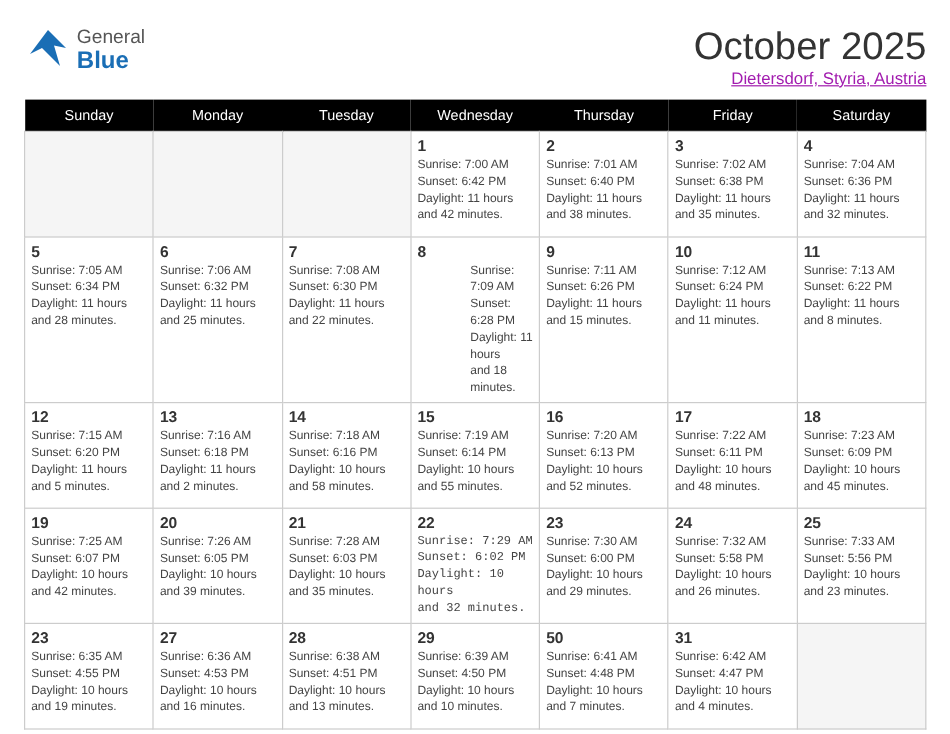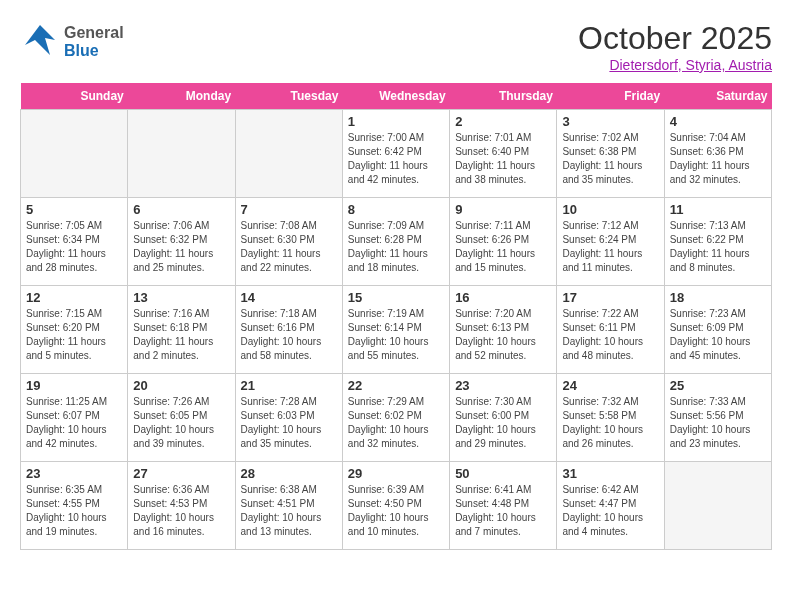--- a/index.html
+++ b/index.html
@@ -28,26 +28,26 @@
       font-size: 14px;
       color: #a21caf;
       text-decoration: underline;
     }
     .calendar {
       width: 100%;
       border-collapse: collapse;
       table-layout: fixed;
     }
     .calendar th {
-      background-color: #ec4899;
+      background-color: #000000;
       color: #fff;
       padding: 6px 4px;
       font-size: 12px;
-      font-weight: bold;
-      text-align: right;
+      font-weight: normal;
+      text-align: center;
     }
     .calendar td {
       border: 1px solid #ccc;
       vertical-align: top;
       padding: 4px 5px;
       font-size: 10.5px;
       color: #333;
       height: 88px;
       background: #fff;
     }
@@ -70,25 +70,25 @@
       align-items: center;
       gap: 4px;
     }
     .logo-name {
       display: flex;
       flex-direction: column;
       line-height: 1.1;
     }
     .logo-general {
       font-size: 16px;
-      font-weight: bold;
+      font-weight: normal;
       color: #555;
     }
     .logo-blue {
-      font-size: 16px;
+      font-size: 20px;
       font-weight: bold;
       color: #1a6eb5;
     }
   </style>
 </head>
 <body>
 
 <div class="header">
   <div class="logo-wrapper">
     <div>
@@ -170,21 +170,21 @@
         </td>
         <td>
           <div class="day-number">7</div>
           <div class="day-info" style="white-space: pre-line;">Sunrise: 7:08 AM
 Sunset: 6:30 PM
 Daylight: 11 hours
 and 22 minutes.</div>
         </td>
         <td>
           <div class="day-number">8</div>
-          <div class="day-info" style="white-space: pre-line;">Sunrise: 7:09 AM
+          <div class="day-info" style="white-space: pre-line; margin-left: 44px;">Sunrise: 7:09 AM
 Sunset: 6:28 PM
 Daylight: 11 hours
 and 18 minutes.</div>
         </td>
         <td>
           <div class="day-number">9</div>
           <div class="day-info" style="white-space: pre-line;">Sunrise: 7:11 AM
 Sunset: 6:26 PM
 Daylight: 11 hours
 and 15 minutes.</div>
@@ -251,42 +251,42 @@
           <div class="day-number">18</div>
           <div class="day-info" style="white-space: pre-line;">Sunrise: 7:23 AM
 Sunset: 6:09 PM
 Daylight: 10 hours
 and 45 minutes.</div>
         </td>
       </tr>
       <tr>
         <td>
           <div class="day-number">19</div>
-          <div class="day-info" style="white-space: pre-line;">Sunrise: 11:25 AM
+          <div class="day-info" style="white-space: pre-line;">Sunrise: 7:25 AM
 Sunset: 6:07 PM
 Daylight: 10 hours
 and 42 minutes.</div>
         </td>
         <td>
           <div class="day-number">20</div>
           <div class="day-info" style="white-space: pre-line;">Sunrise: 7:26 AM
 Sunset: 6:05 PM
 Daylight: 10 hours
 and 39 minutes.</div>
         </td>
         <td>
           <div class="day-number">21</div>
           <div class="day-info" style="white-space: pre-line;">Sunrise: 7:28 AM
 Sunset: 6:03 PM
 Daylight: 10 hours
 and 35 minutes.</div>
         </td>
         <td>
           <div class="day-number">22</div>
-          <div class="day-info" style="white-space: pre-line;">Sunrise: 7:29 AM
+          <div class="day-info" style="white-space: pre-line; font-family: Liberation Mono, monospace;">Sunrise: 7:29 AM
 Sunset: 6:02 PM
 Daylight: 10 hours
 and 32 minutes.</div>
         </td>
         <td>
           <div class="day-number">23</div>
           <div class="day-info" style="white-space: pre-line;">Sunrise: 7:30 AM
 Sunset: 6:00 PM
 Daylight: 10 hours
 and 29 minutes.</div>

